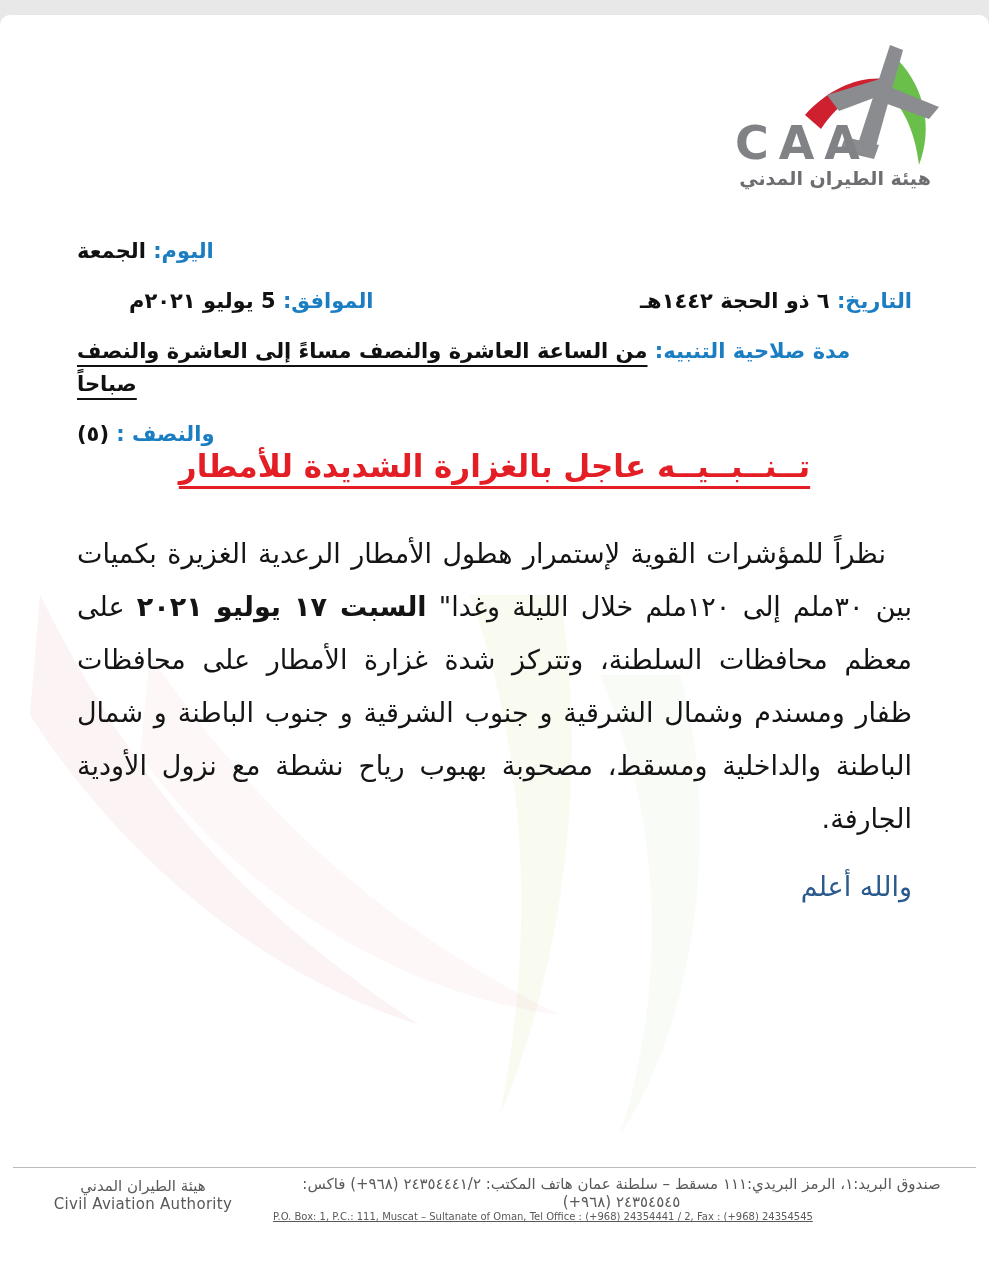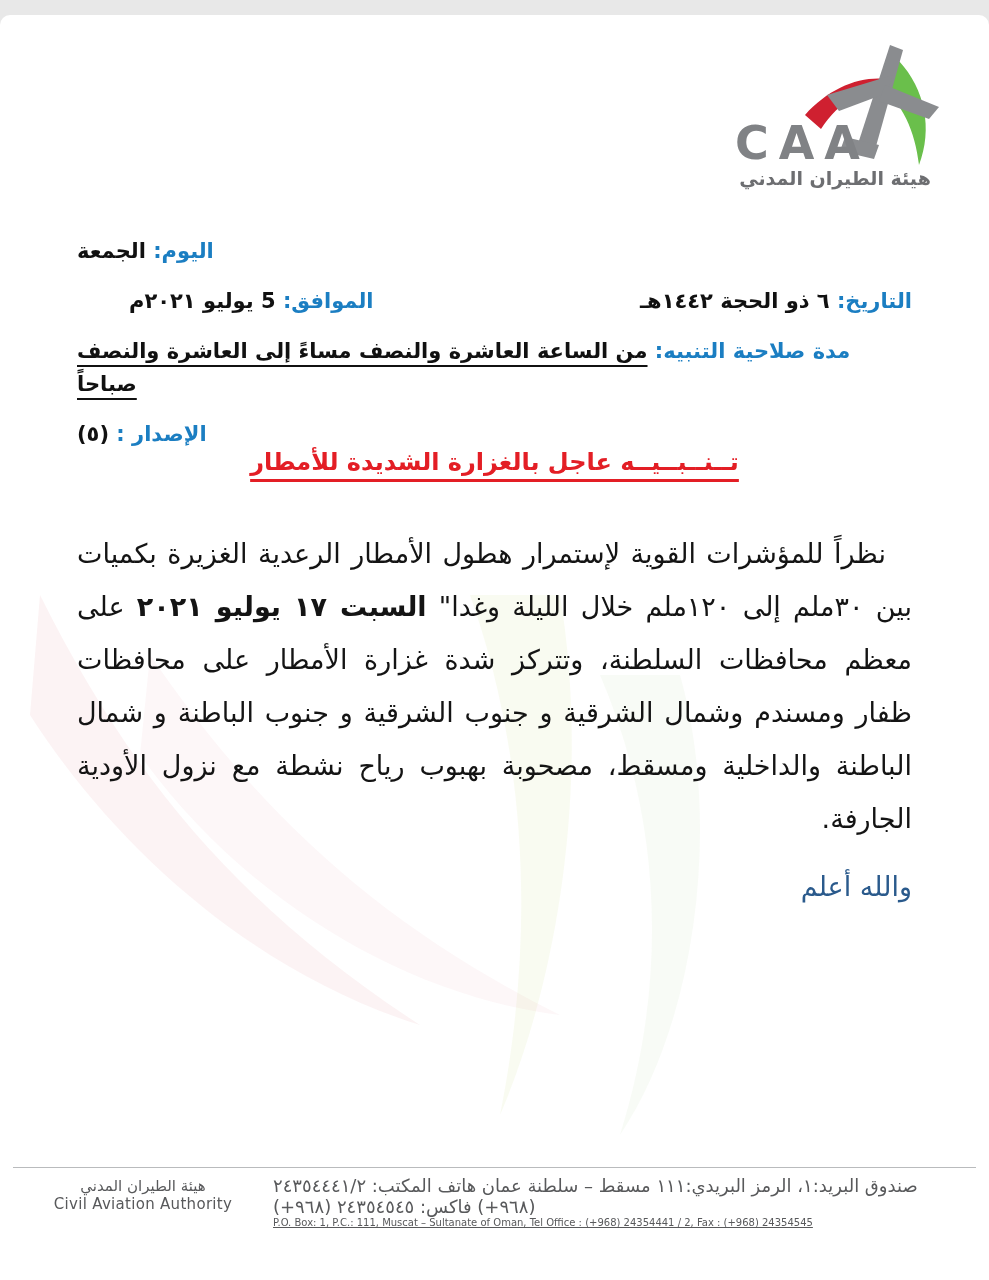--- a/index.html
+++ b/index.html
@@ -26,21 +26,21 @@
   }
   .meta-row { margin-bottom:17px; line-height:33px; }
   .meta-row.split { display:flex; justify-content:space-between; padding-left:52px; }
   .label { color:#1b7ec2; }
   .val { color:#111; }
   .val.underlined { text-decoration:underline; text-underline-offset:7px; text-decoration-thickness:2px; }
   
   .alert-title {
     position:absolute; top:433px; left:0; right:0;
     text-align:center; direction:rtl;
-    color:#e31e25; font-size:24px; font-weight:bold;
+    color:#e31e25; font-size:31px; font-weight:bold;
     text-decoration:underline; text-underline-offset:9px; text-decoration-thickness:2.5px;
   }
   
   .body-text {
     position:absolute; top:512px; right:77px; left:77px;
     direction:rtl; text-align:justify;
     font-size:27px; color:#141414; line-height:53px;
   }
   .p1 { text-indent:26px; }
   .p1 .bold-seg { font-weight:bold; }
@@ -49,21 +49,21 @@
     margin-top:20px; 
     color:#2a5a8c; font-size:27px; line-height:44px;
   }
   
   .footer-rule { position:absolute; top:1152px; left:13px; right:13px; border-top:1px solid #b9bbbd; }
   .footer { position:absolute; top:1160px; left:13px; right:13px; display:flex; color:#58595b; }
   .footer-org { width:260px; text-align:center; padding-top:2px; }
   .footer-org .org-ar { font-size:15px; direction:rtl; }
   .footer-org .org-en { font-size:15px; letter-spacing:.3px;text-align:center; }
   .footer-contact { flex:1; text-align:left; padding-right:6px; }
-  .footer-contact .contact-ar { direction:rtl; font-size:18px; text-align:left; }
+  .footer-contact .contact-ar { direction:rtl; font-size:15px; text-align:center; }
   .footer-contact .contact-en { font-size:10px;text-decoration:underline; }
 </style>
 </head>
 <body>
 
 <div class="page">
 
   <svg class="watermark" viewBox="0 0 760 640" aria-hidden="true">
     <path d="M40,0 C120,160 220,300 420,430 C260,380 120,260 30,120 Z" fill="rgba(205,35,50,0.055)"></path>
     <path d="M150,60 C260,220 380,330 560,420 C400,400 240,300 140,160 Z" fill="rgba(205,35,50,0.035)"></path>
@@ -105,21 +105,21 @@
       <span>
         <span class="label">الموافق:</span>
         <span class="val">5 يوليو ٢٠٢١م</span>
       </span>
     </div>
     <div class="meta-row">
       <span class="label">مدة صلاحية التنبيه:</span>
       <span class="val underlined">من الساعة العاشرة والنصف مساءً  إلى العاشرة والنصف صباحاً</span>
     </div>
     <div class="meta-row">
-      <span class="label">الإصدار :</span>
+      <span class="label">والنصف :</span>
       <span class="val">(٥)</span>
     </div>
   </div>
 
   <div class="alert-title">تــنــبــيــه عاجل بالغزارة الشديدة للأمطار</div>
 
   <div class="body-text">
     <p class="p1"><span>نظراً للمؤشرات القوية لإستمرار هطول الأمطار الرعدية الغزيرة بكميات بين ٣٠ملم إلى ١٢٠ملم خلال الليلة وغدا" </span><span class="bold-seg">السبت ١٧ يوليو ٢٠٢١</span><span> على معظم محافظات السلطنة، وتتركز شدة غزارة الأمطار على محافظات ظفار ومسندم وشمال الشرقية و جنوب الشرقية و جنوب الباطنة و شمال الباطنة والداخلية ومسقط، مصحوبة بهبوب رياح نشطة مع نزول الأودية الجارفة.</span></p>
     <p class="closing">والله أعلم</p>
   </div>

